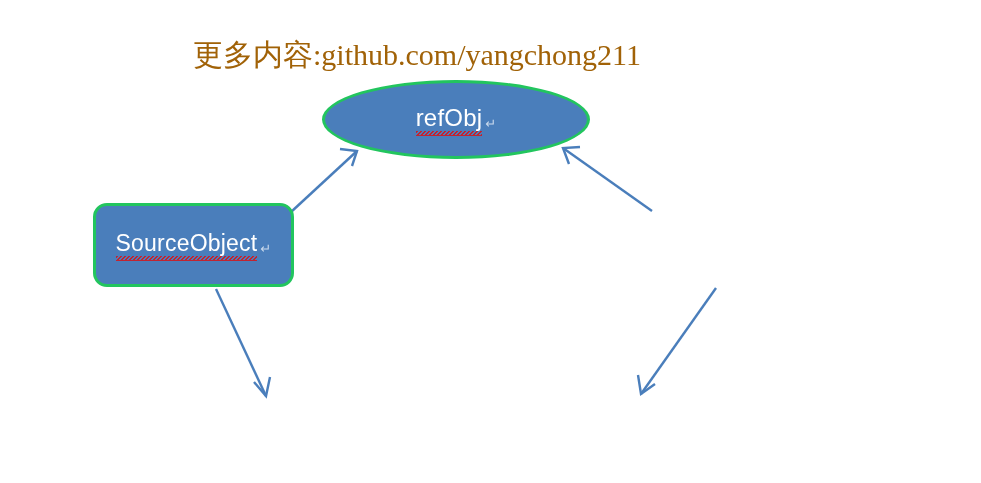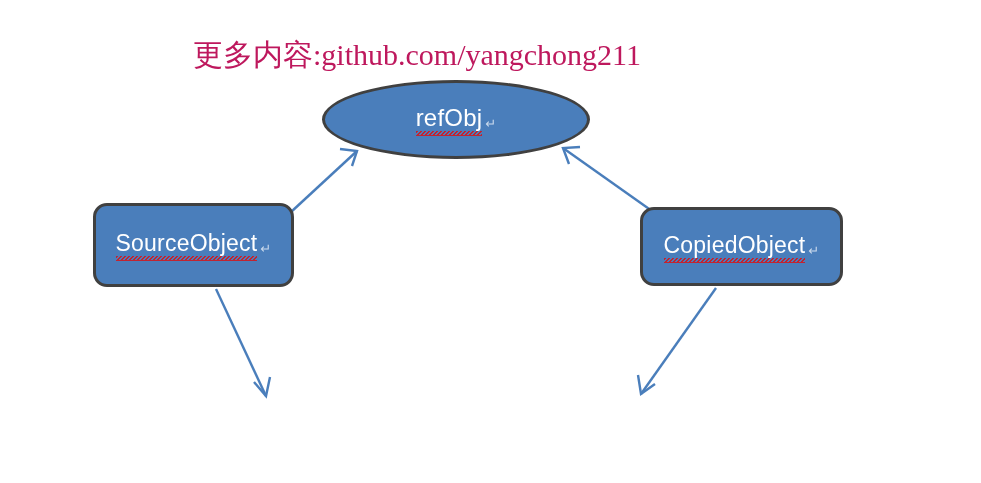--- a/index.html
+++ b/index.html
@@ -24,31 +24,31 @@
     background: #ffffff;
   }
   
   .watermark {
     position: absolute;
     left: 193px;
     top: 37px;
     font-family: "Liberation Serif", "DejaVu Serif", serif;
     font-size: 30px;
     line-height: 36px;
-    color: #be185d;
+    color: #a16207;
     white-space: nowrap;
     letter-spacing: 0px;
     z-index: 40;
   }
   
   .node {
     position: absolute;
     box-sizing: border-box;
     background: #4a7ebb;
-    border: 3px solid #404040;
+    border: 3px solid #22c55e;
     display: flex;
     align-items: center;
     justify-content: center;
     z-index: 20;
   }
   .node .label {
     position: relative;
     color: #ffffff;
     font-size: 23px;
     line-height: 26px;
@@ -145,23 +145,18 @@
       <span class="word">refObj</span><span class="pmark">↵</span>
     </span>
   </div>
 
   <div id="node-source" class="node rounded">
     <span class="label">
       <span class="word">SourceObject</span><span class="pmark">↵</span>
     </span>
   </div>
 
-  <div id="node-copied" class="node rounded">
-    <span class="label">
-      <span class="word">CopiedObject</span><span class="pmark">↵</span>
-    </span>
-  </div>
 
 
 
   <div class="watermark">更多内容:github.com/yangchong211</div>
 
 </div>
 
 </body></html>

